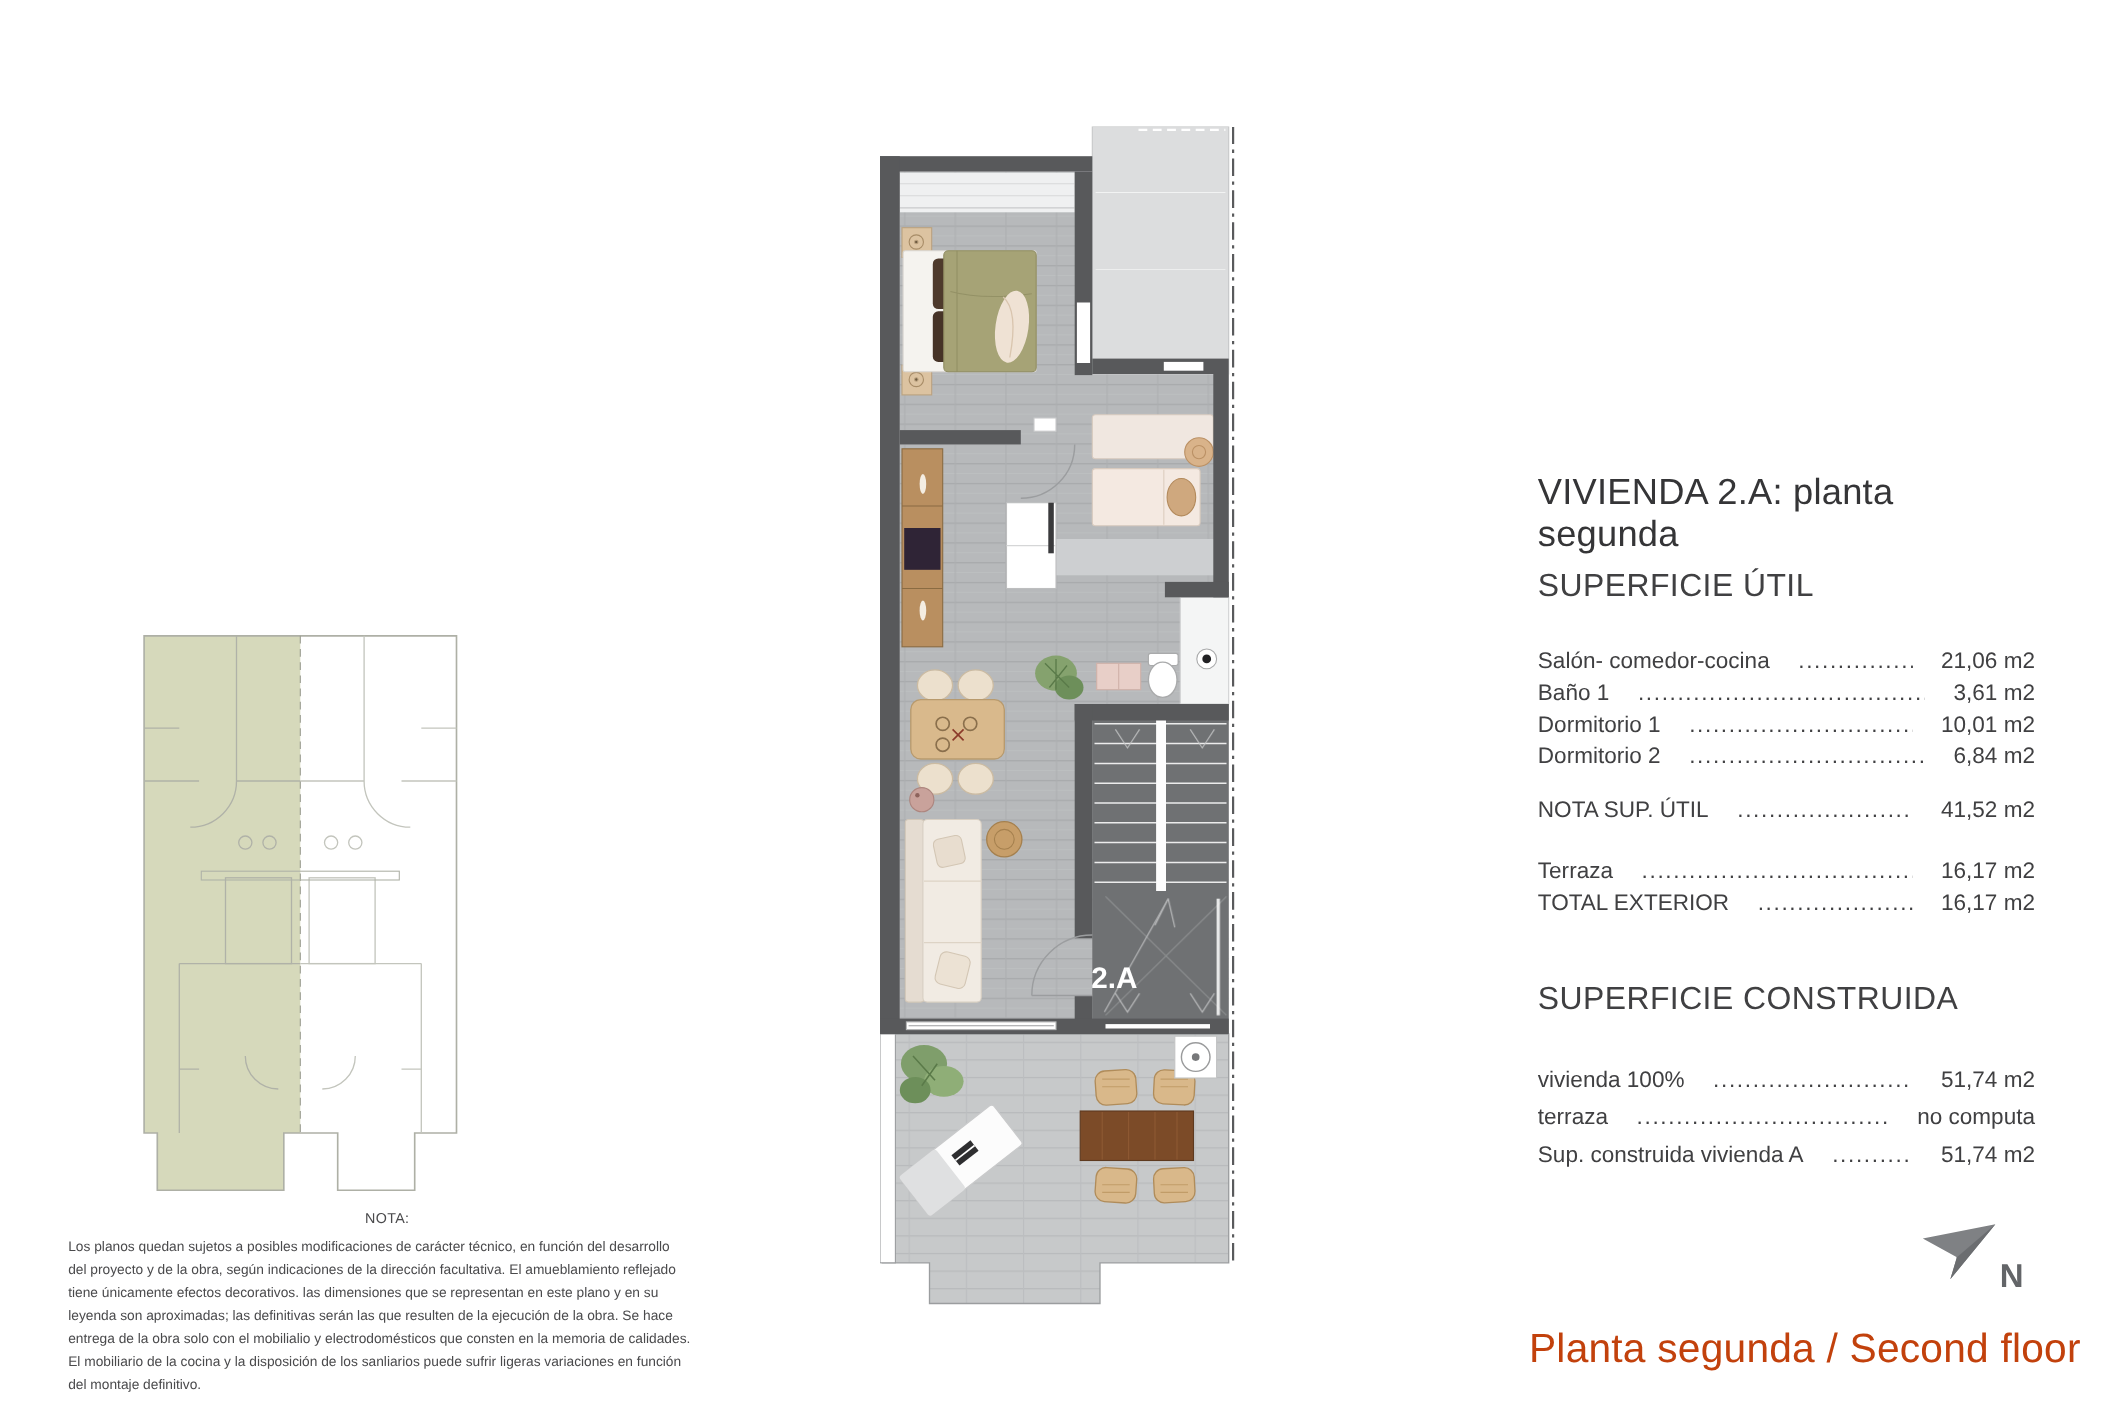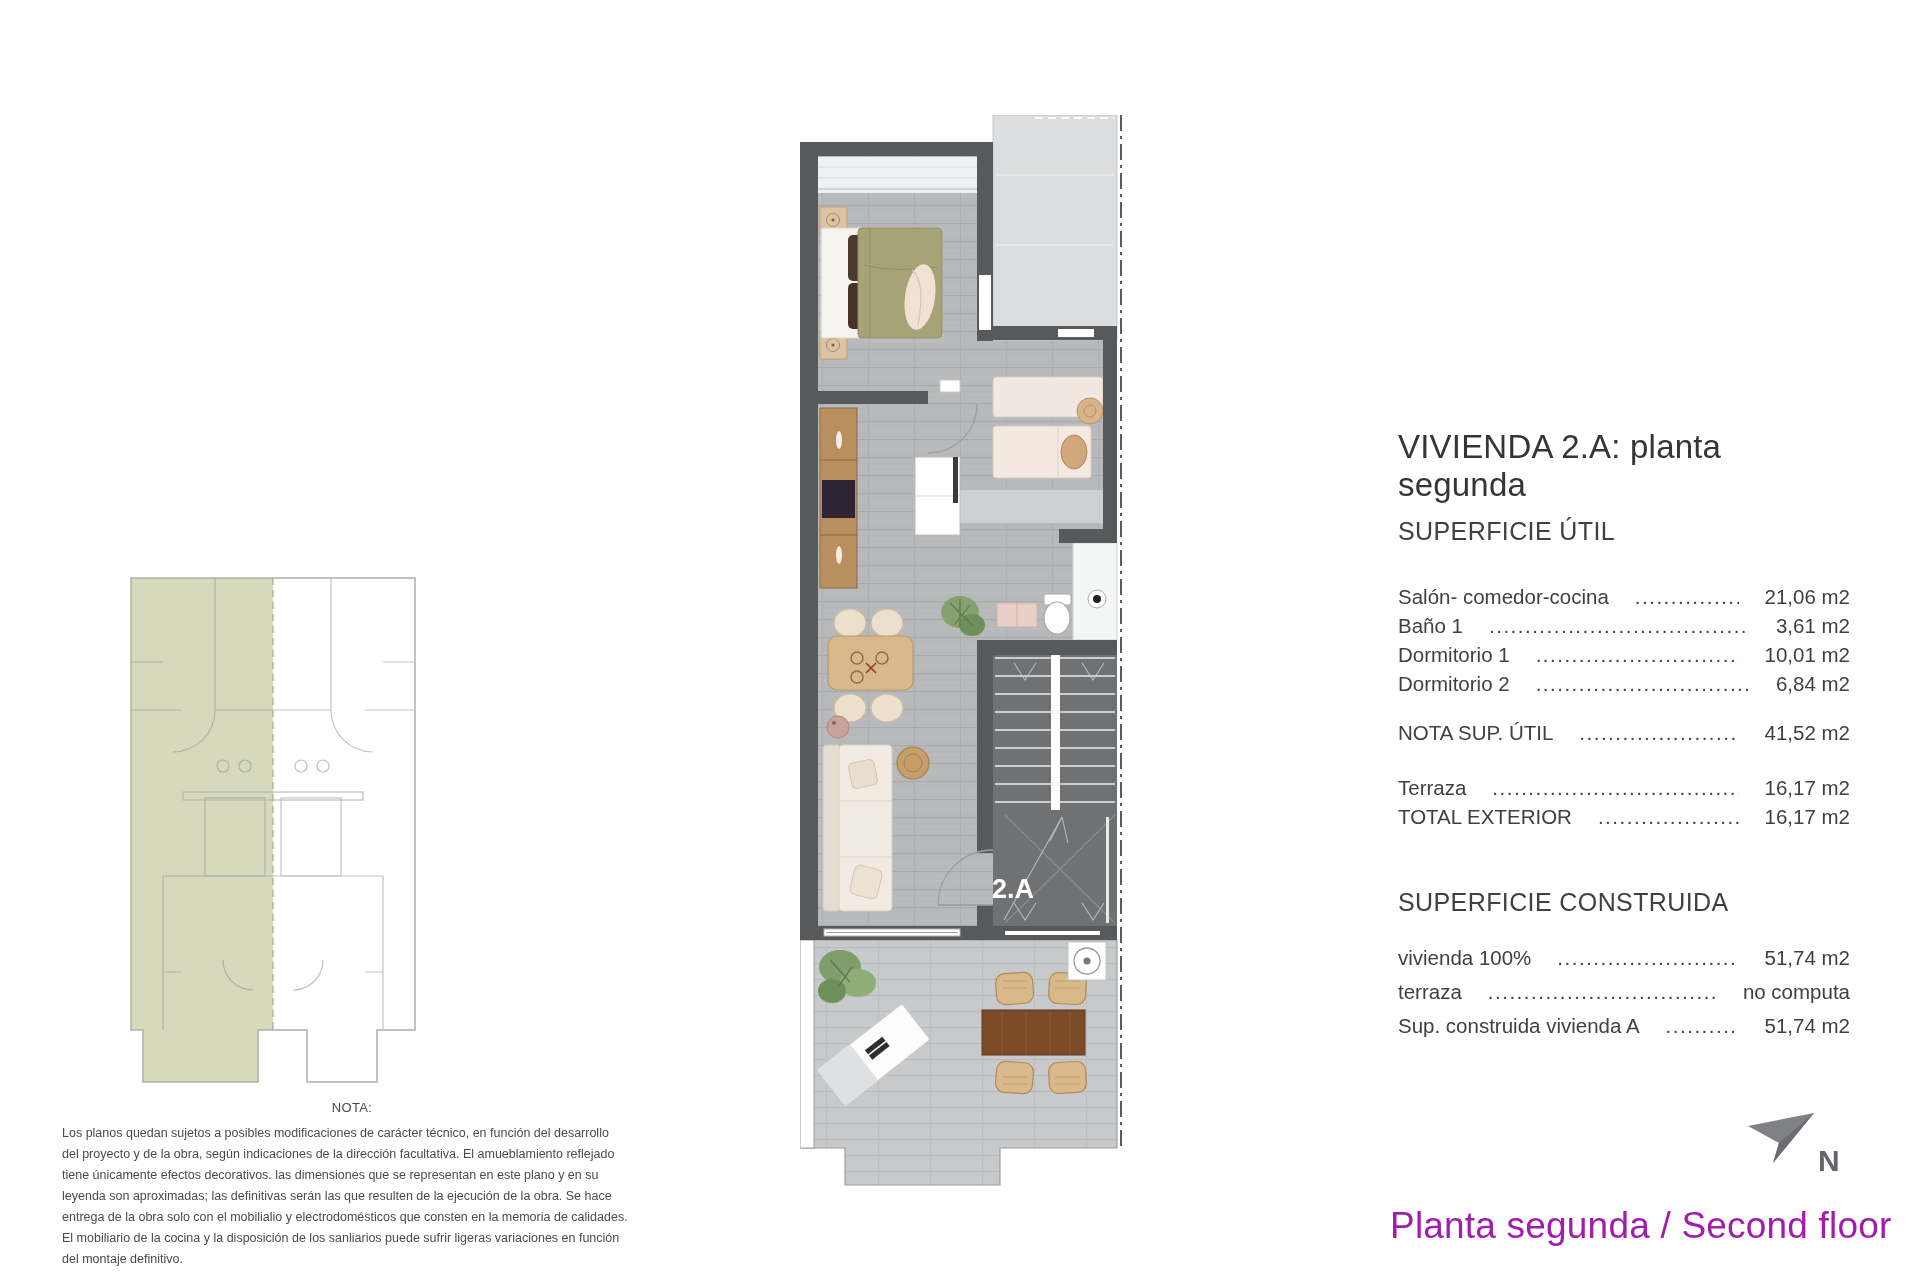--- a/index.html
+++ b/index.html
@@ -13,38 +13,38 @@
   .nota{position:absolute;left:62px;top:1100px;width:580px;color:#4a4a4c;}
   .nota-heading{font-size:13px;margin-bottom:8px;letter-spacing:.3px;text-align:center;}
   .nota-line{font-size:12.5px;line-height:21px;white-space:nowrap;}
 
   
   .main-plan{position:absolute;left:800px;top:115px;}
 
   
   .summary{position:absolute;left:1398px;top:428px;width:452px;}
   .plan-title{font-size:33px;color:#353537;letter-spacing:.2px;}
-  .section-heading{font-size:25px;color:#404042;margin-top:13px;letter-spacing:.4px;}
+  .section-heading{font-size:29px;color:#404042;margin-top:13px;letter-spacing:.4px;}
   .rows{margin-top:36px;}
   .row{display:flex;align-items:baseline;font-size:20.5px;line-height:29px;color:#404042;gap:24px;}
   .row .lbl{white-space:nowrap;}
   .row .leader{flex:1 1 auto;overflow:hidden;white-space:nowrap;margin:0 2px;}
   .row .leader::after{content:"....................................................................................................";
       letter-spacing:1.5px;color:#404042;}
   .row .val{white-space:nowrap;}
   .total-row{margin-top:20px;}
   .exterior-rows{margin-top:26px;}
   .constructed-heading{margin-top:57px;}
-  .constructed-rows{margin-top:24px;}
+  .constructed-rows{margin-top:40px;}
   .constructed-rows .row{line-height:34px;}
 
   
   .north{position:absolute;left:1740px;top:1105px;width:120px;height:90px;}
   .north-label{position:absolute;left:1818px;top:1144px;font-size:30px;font-weight:bold;color:#636568;}
-  .floor-caption{position:absolute;left:1390px;top:1205px;font-size:37px;color:#a21caf;letter-spacing:.2px;}
+  .floor-caption{position:absolute;left:1390px;top:1205px;font-size:37px;color:#c2410c;letter-spacing:.2px;}
 </style>
 </head>
 <body>
 
 <div class="page">
 
   <svg class="overview" width="300" height="525" viewBox="0 0 300 525">
 
     <rect x="8" y="8" width="142" height="452" fill="#d2d5b4" opacity="0.9"></rect>
     <rect x="20" y="460" width="115" height="52" fill="#d2d5b4" opacity="0.9"></rect>

